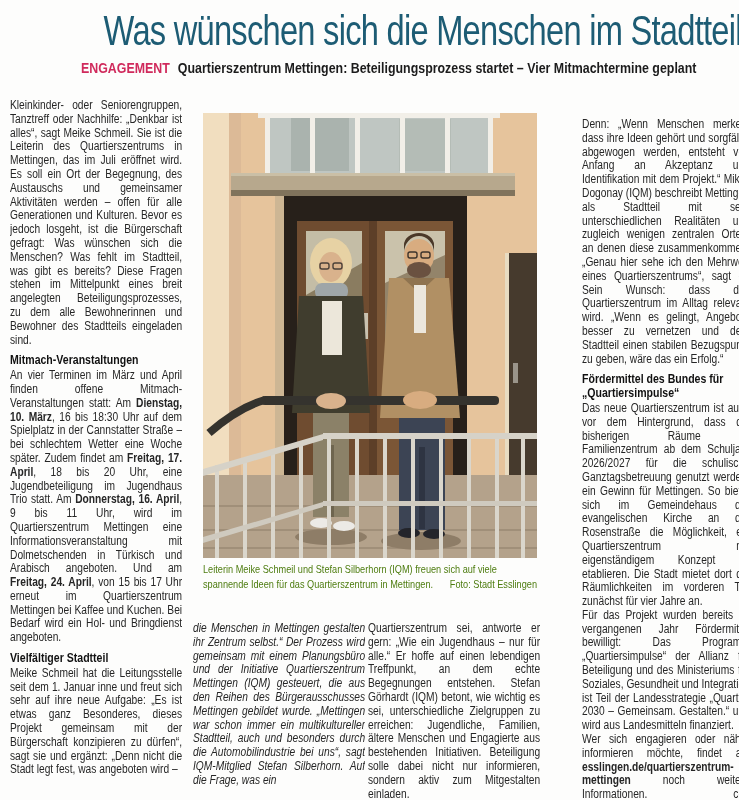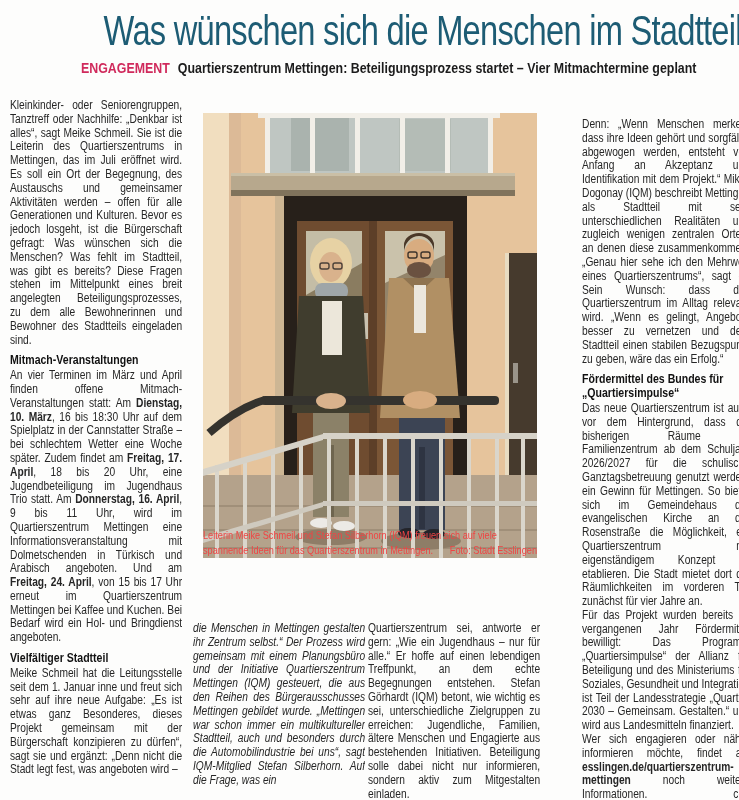--- a/index.html
+++ b/index.html
@@ -29,21 +29,21 @@
   .col p{margin:0;text-align:justify;hyphens:auto;-webkit-hyphens:auto;}
   .col h3{margin:7px 0 1px 0;font-size:12.4px;line-height:13.8px;color:#111;}
   .p-rel{position:relative;}
   .byline{position:absolute;right:0;bottom:0;color:#262626;}
 
   
   .photo{position:absolute;left:203px;top:113px;width:334px;height:445px;overflow:hidden;background:#e6c49c;}
   .photo svg{display:block;}
 
   
-  .caption{position:absolute;left:203px;top:528px;width:334px;height:36px;overflow:hidden;color:#ef4444;}
+  .caption{position:absolute;left:203px;top:562px;width:334px;height:36px;overflow:hidden;color:#4d7c0f;}
   .caption-inner{position:relative;width:393px;transform:scaleX(0.85);transform-origin:0 0;
     font-size:10.8px;line-height:15px;}
   .credit{position:absolute;right:0;top:15px;}
 </style>
 </head>
 <body>
 
 <div class="page">
 
   <div class="headline">

